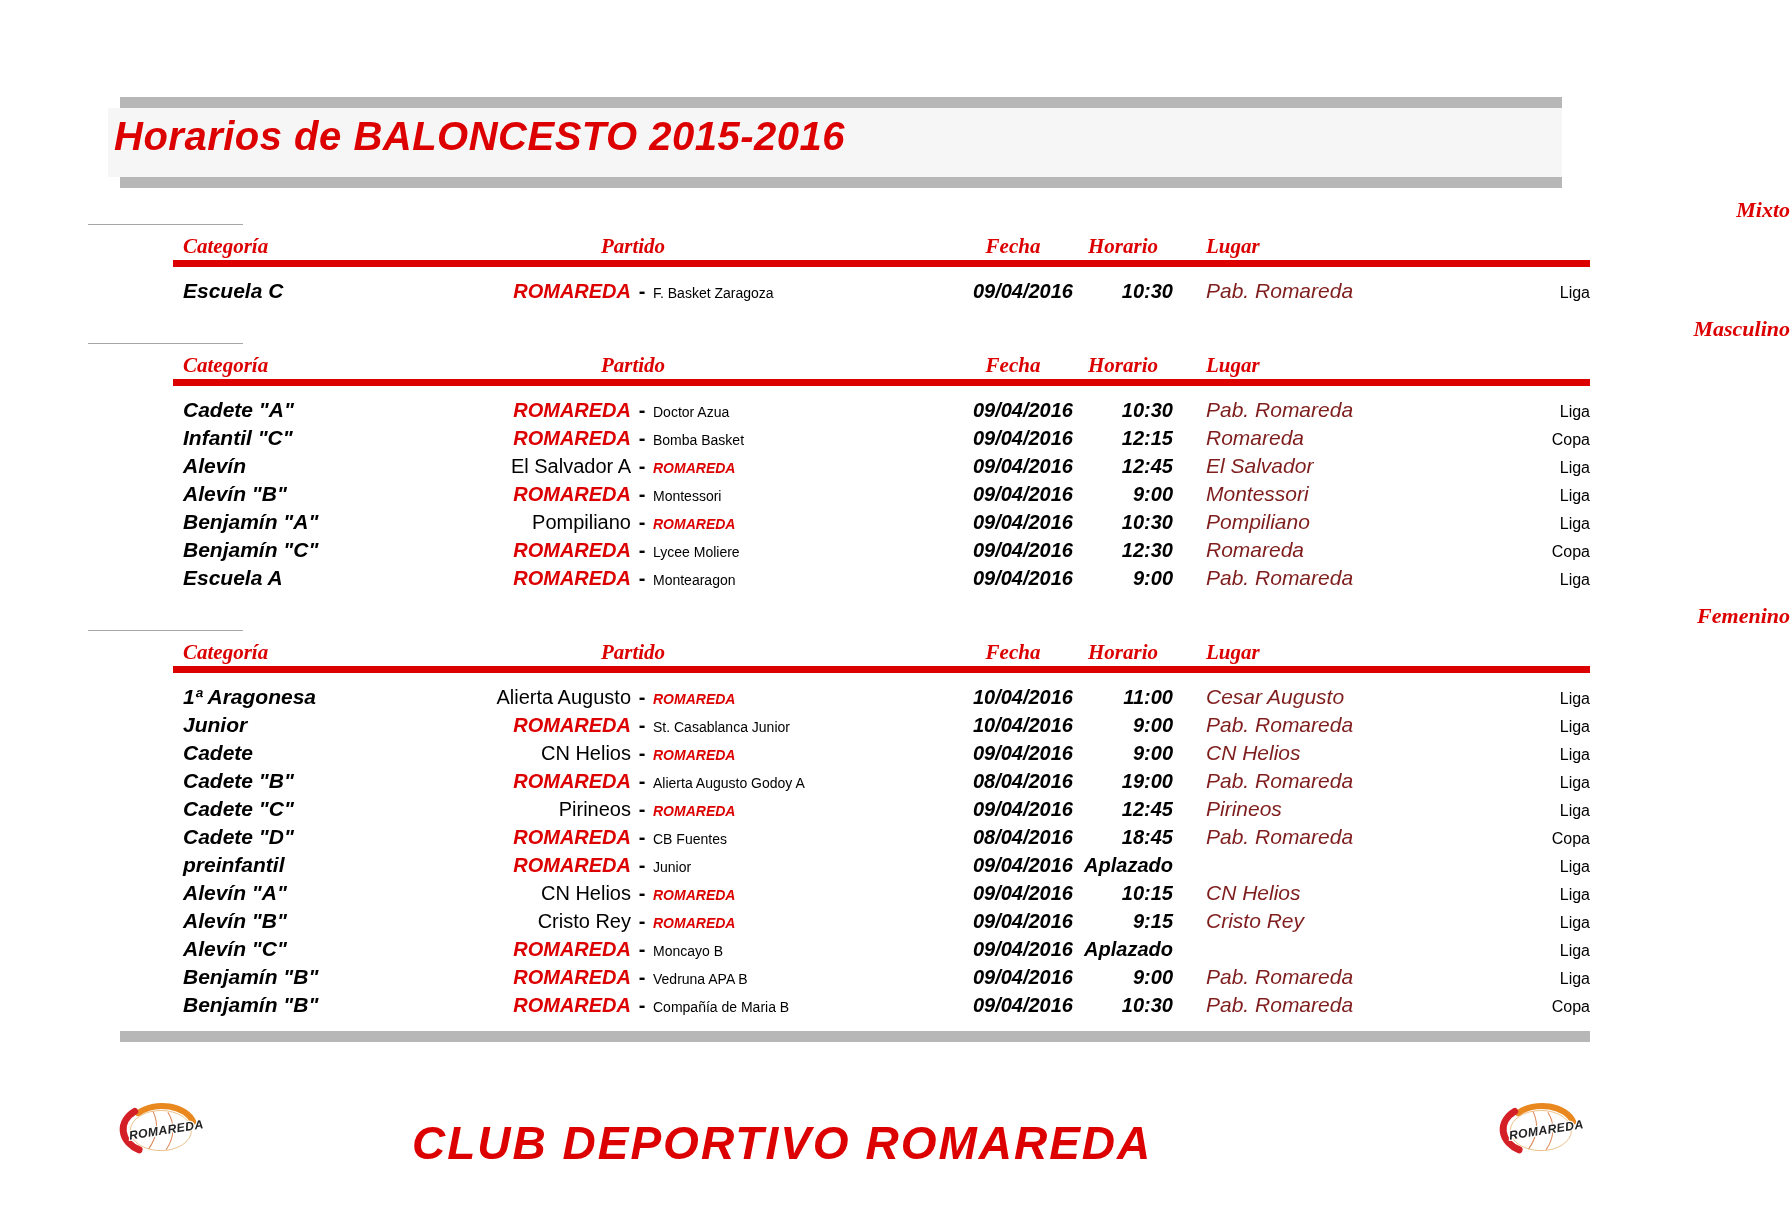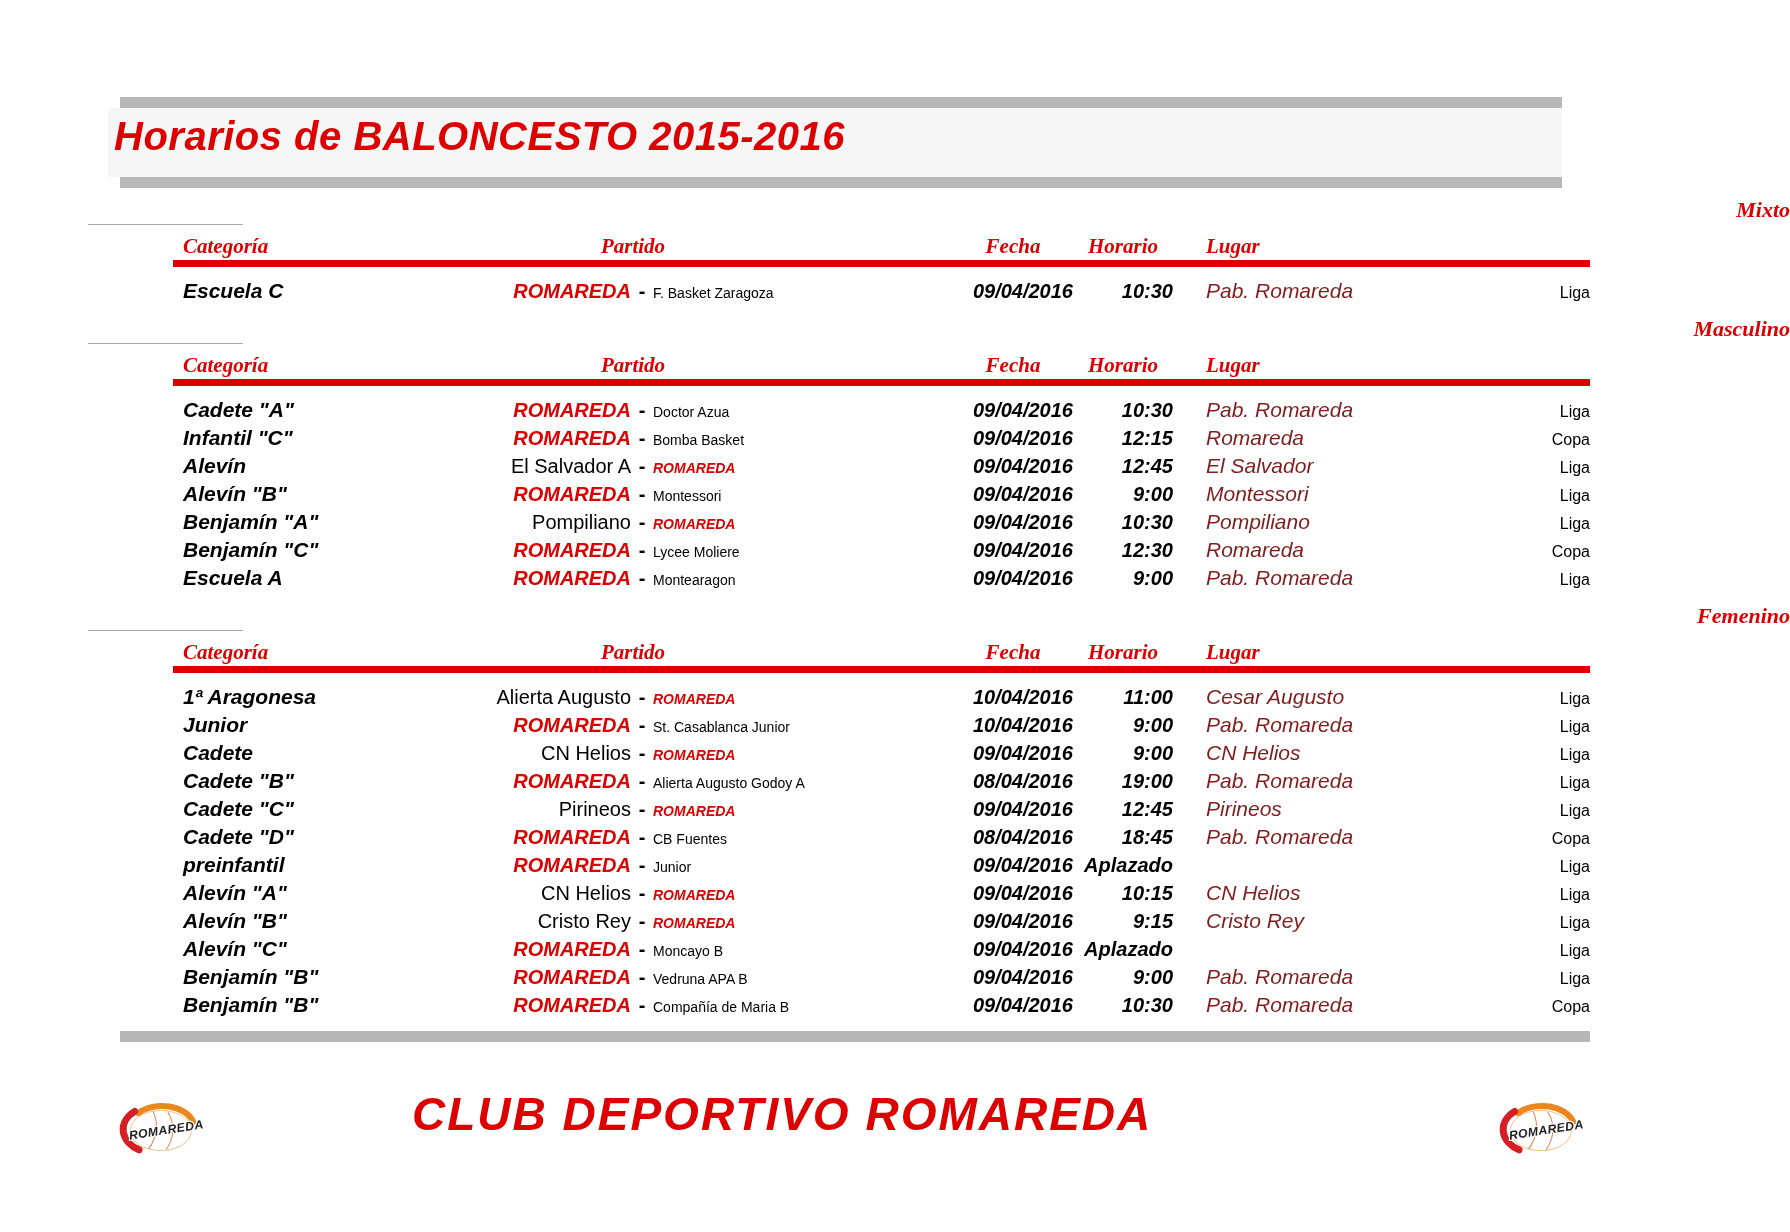--- a/index.html
+++ b/index.html
@@ -51,21 +51,21 @@
   .c-hor{width:100px;text-align:right;font-style:italic;font-weight:bold;font-size:20px;white-space:nowrap;}
   .c-lugar{width:270px;margin-left:33px;font-style:italic;font-size:21px;color:#7f1d1d;white-space:nowrap;}
   .c-comp{width:114px;text-align:right;font-size:16px;}
   .romareda{color:var(--red);font-style:italic;font-weight:bold;}
   .bottombar{margin-left:120px;margin-top:10px;width:1470px;height:11px;background:var(--bar);}
   .footer{position:relative;height:190px;margin-top:40px;}
   .logo{position:absolute;top:12px;width:96px;height:74px;}
   .logo.left{left:112px;}
   .logo.right{left:1492px;}
   .footer-title{
-    position:absolute;left:412px;top:5px;
+    position:absolute;left:412px;top:34px;
     font-style:italic;font-weight:bold;font-size:46px;color:var(--red);
     letter-spacing:2px;white-space:nowrap;
   }
 </style>
 </head>
 <body>
 
 <div>
 
   <div class="topbar"></div>

